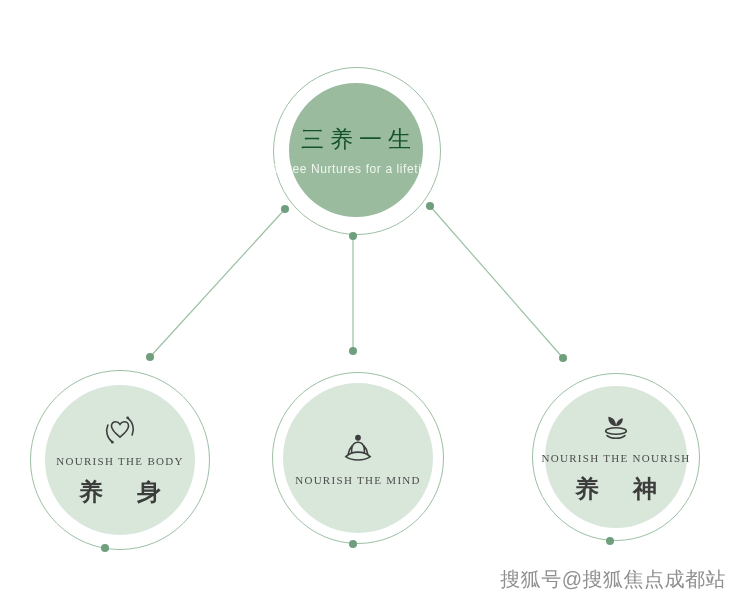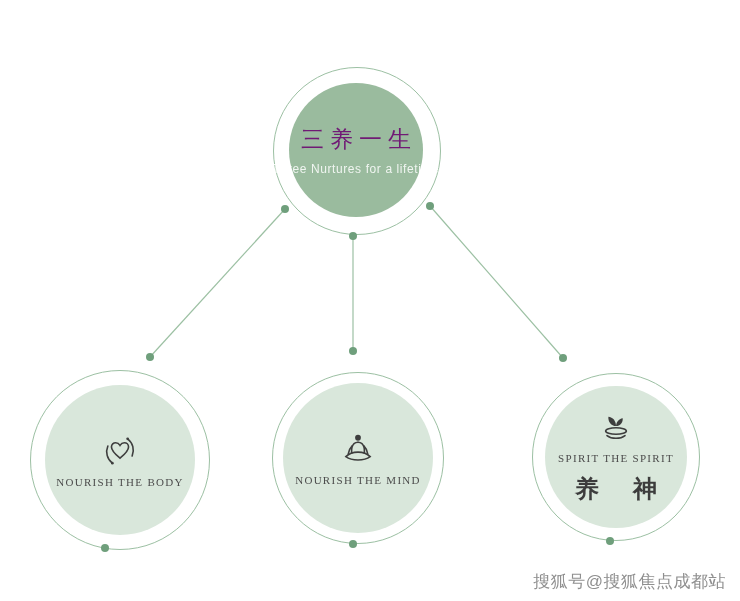--- a/index.html
+++ b/index.html
@@ -36,21 +36,21 @@
     justify-content: center;
     text-align: center;
   }
   .disc.center { left: 289px; top: 83px; width: 134px; height: 134px; background: var(--center-fill, #9abb9e); }
   .disc.node   { background: var(--node-fill, #d9e7db); font-family: Liberation Serif, serif; }
   .disc.node-left  { left: 45px;  top: 385px; width: 150px; height: 150px; }
   .disc.node-mid   { left: 283px; top: 383px; width: 150px; height: 150px; }
   .disc.node-right { left: 545px; top: 386px; width: 142px; height: 142px; }
 
   .center-title {
-    color: #701a75;
+    color: #14532d;
     font-size: 23px;
     letter-spacing: 6px;
     text-indent: 6px;
     white-space: nowrap;
   }
   .center-subtitle {
     color: rgba(255,255,255,0.85);
     font-size: 12px;
     letter-spacing: 0.6px;
     margin-top: 7px;
@@ -81,21 +81,21 @@
     width: 740px; height: 601px;
     pointer-events: none;
   }
   .overlay line { stroke: var(--line, #9cc0a3); stroke-width: 1.2; }
   .overlay circle { fill: var(--dot, #6f9f7c); }
 
   .watermark {
     position: absolute;
     right: 14px;
     bottom: 8px;
-    font-size: 17px;
+    font-size: 20px;
     letter-spacing: 0.5px;
     color: var(--watermark, #8f8f8f);
     white-space: nowrap;
     text-align: center;
   }
 </style>
 </head>
 <body>
 
 <div class="canvas">
@@ -111,20 +111,21 @@
     <div class="node-icon">
       <svg width="36" height="36" viewBox="0 0 40 40" fill="none" stroke="#3e3e3e" stroke-width="1.8" stroke-linecap="round">
         <path d="M20 28 C14 23 10.5 19.5 10.5 15.5 C10.5 12.7 12.7 10.8 15.2 10.8 C17.2 10.8 18.9 12 20 13.8 C21.1 12 22.8 10.8 24.8 10.8 C27.3 10.8 29.5 12.7 29.5 15.5 C29.5 19.5 26 23 20 28 Z"></path>
         <path d="M28.5 6.5 A16 16 0 0 1 33.5 25.5"></path>
         <path d="M11.5 33.5 A16 16 0 0 1 6.5 14.5"></path>
         <circle cx="28.5" cy="6.5" r="1.5" fill="#3e3e3e" stroke="none"></circle>
         <circle cx="11.5" cy="33.5" r="1.5" fill="#3e3e3e" stroke="none"></circle>
       </svg>
     </div>
     <div class="node-en">NOURISH THE BODY</div>
+    <div class="node-zh">养 身</div>
   </div>
 
   <div class="ring ring-mid"></div>
   <div class="disc node node-mid">
     <div class="node-icon">
       <svg width="36" height="36" viewBox="0 0 40 40" fill="none" stroke="#3e3e3e" stroke-width="1.8" stroke-linecap="round">
         <circle cx="20" cy="7.5" r="3.2" fill="#3e3e3e" stroke="none"></circle>
         <path d="M20 12.5 C16 12.5 14 15 13.2 18.5 C12.7 21 12.8 23 13 24.5"></path>
         <path d="M20 12.5 C24 12.5 26 15 26.8 18.5 C27.3 21 27.2 23 27 24.5"></path>
         <path d="M13.5 16.5 C11 19 9.8 22 9.2 25.5"></path>
@@ -138,21 +139,21 @@
   <div class="ring ring-right"></div>
   <div class="disc node node-right">
     <div class="node-icon">
       <svg width="36" height="36" viewBox="0 0 40 40" fill="none" stroke="#3e3e3e" stroke-width="1.8" stroke-linecap="round">
         <path d="M20 19 C20 13 16.5 9 11.5 8.5 C11.2 14.5 14.5 18.5 20 19 Z" fill="#3e3e3e" stroke="none"></path>
         <path d="M20 19 C20.2 14.5 23 10.8 27.5 10.2 C27.6 15.5 24.8 18.6 20 19 Z" fill="#3e3e3e" stroke="none"></path>
         <ellipse cx="20" cy="24.5" rx="11.5" ry="3.6"></ellipse>
         <path d="M10 29.5 C12.5 31.5 16 32.5 20 32.5 C24 32.5 27.5 31.5 30 29.5"></path>
       </svg>
     </div>
-    <div class="node-en">SPIRIT THE SPIRIT</div>
+    <div class="node-en">NOURISH THE NOURISH</div>
     <div class="node-zh">养 神</div>
   </div>
 
   <svg class="overlay" viewBox="0 0 740 601">
     <line x1="285" y1="209" x2="150" y2="357"></line>
     <line x1="353" y1="236" x2="353" y2="351"></line>
     <line x1="430" y1="206" x2="563" y2="358"></line>
 
     <circle cx="285" cy="209" r="4"></circle>
     <circle cx="430" cy="206" r="4"></circle>

